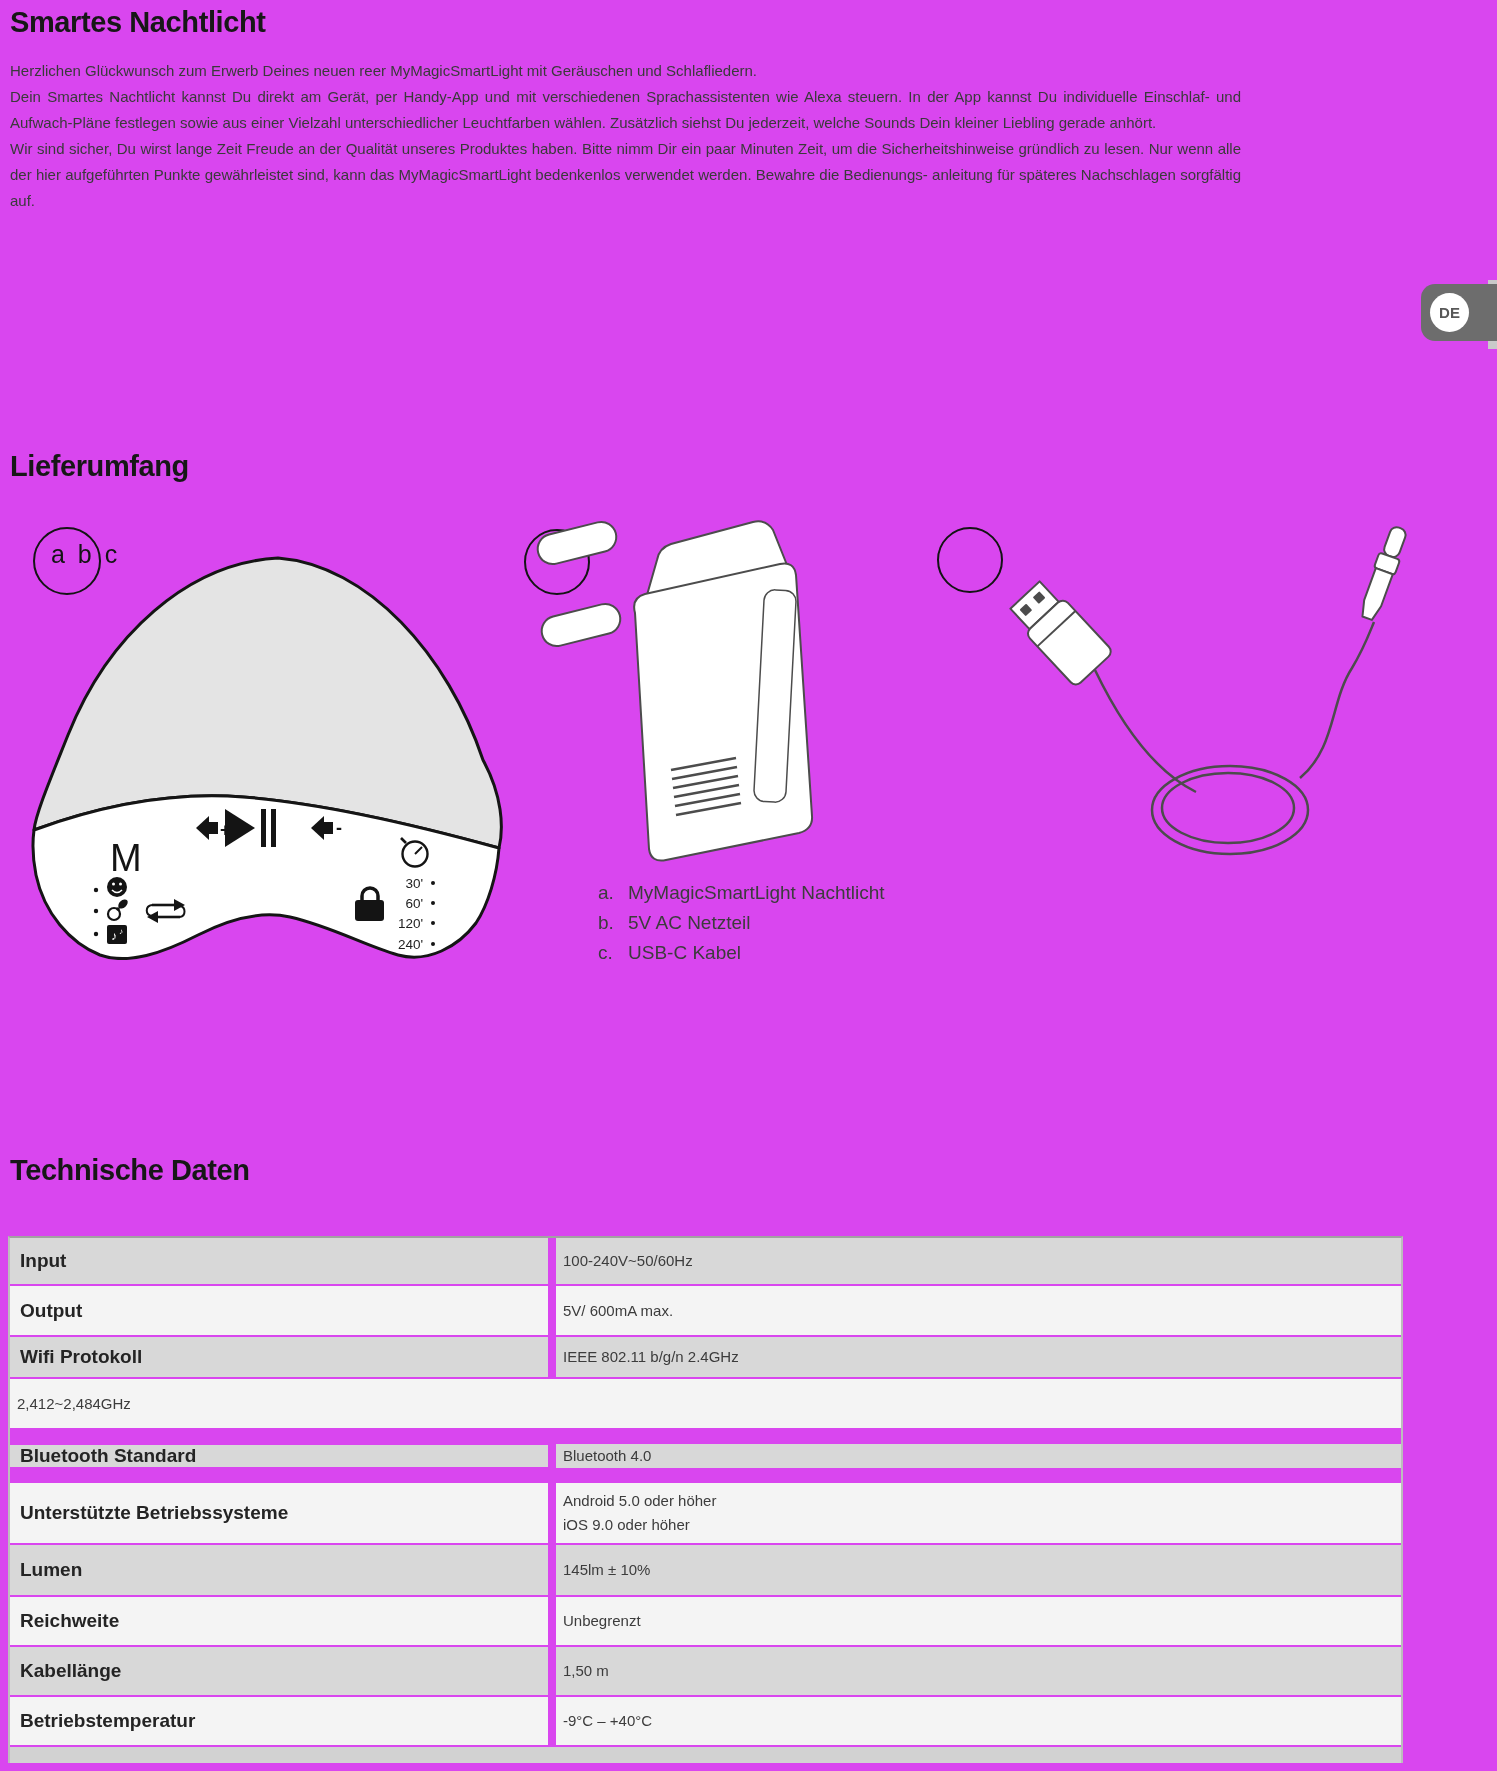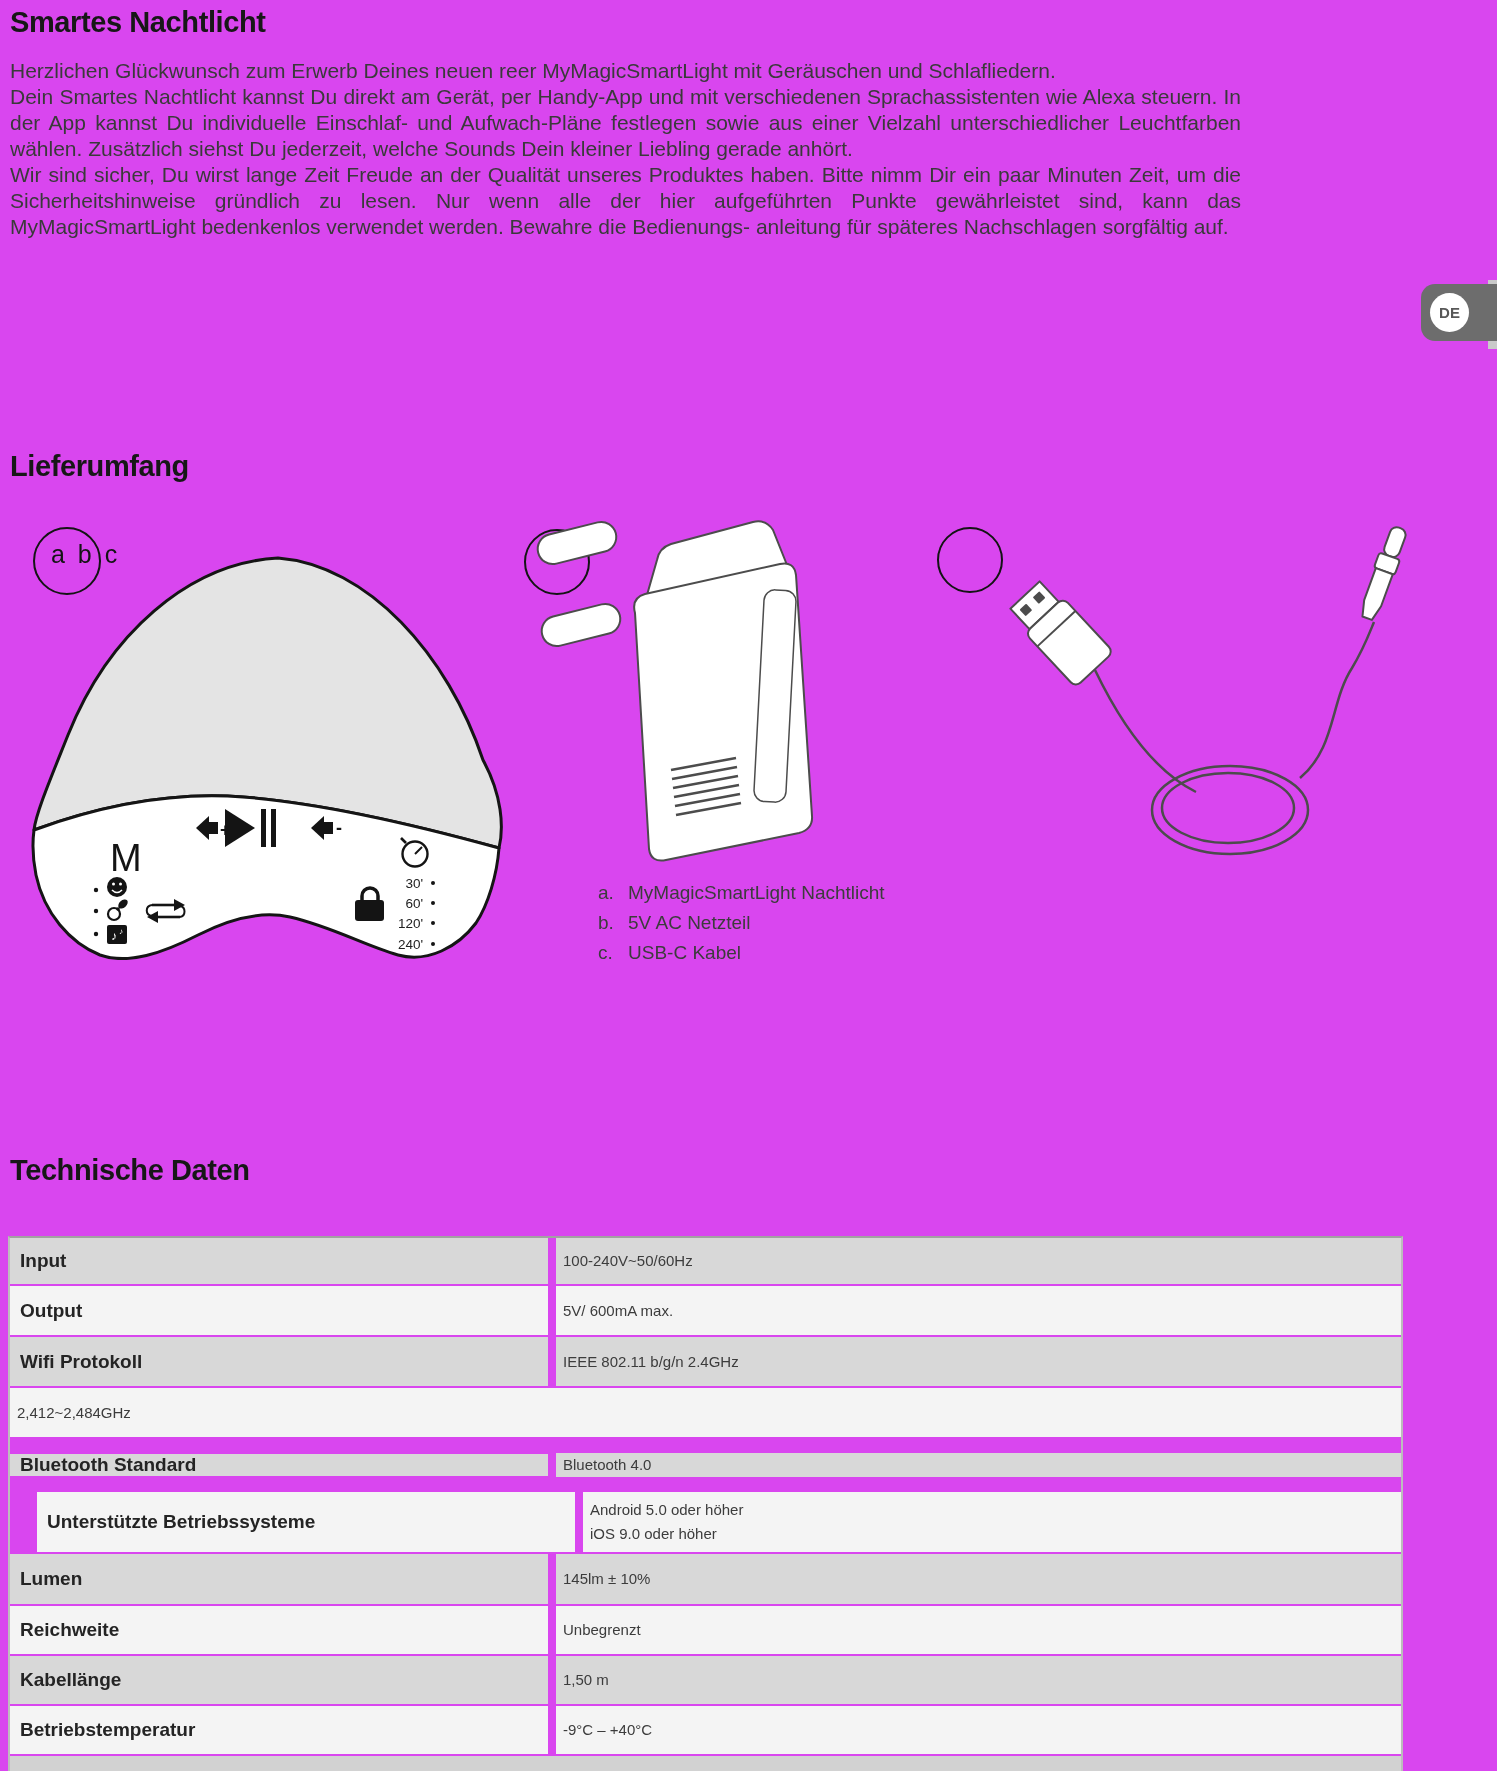--- a/index.html
+++ b/index.html
@@ -1,20 +1,20 @@
 <!DOCTYPE html>
 <html><head>
 <meta charset="utf-8">
 <style>
   html,body{margin:0;padding:0;background:#ffffff;}
   #stage{position:relative;width:1497px;height:1771px;background:#d946ef;overflow:hidden;
          font-family:"Liberation Sans",sans-serif;color:#383838;}
   .h1{position:absolute;left:10px;font-size:29px;font-weight:bold;color:#171717;letter-spacing:-0.4px;}
   
-  #intro{position:absolute;left:10px;top:58px;width:1231px;font-size:21px;line-height:26px;
+  #intro{position:absolute;left:10px;top:58px;width:1231px;font-size:15px;line-height:26px;
          text-align:justify;color:#3a3a3a;}
   #intro p{margin:0;}
   
   #de-badge{position:absolute;right:0;top:284px;width:76px;height:57px;background:#6d6d6d;
             border-radius:14px 0 0 14px;}
   #de-badge .circ{position:absolute;left:9px;top:9px;width:39px;height:39px;border-radius:50%;
             background:#ffffff;display:flex;align-items:center;justify-content:center;
             font-size:15px;font-weight:bold;color:#585858;}
   .nub{position:absolute;right:0;width:9px;height:10px;background:#c9c9c9;}
   
@@ -208,38 +208,38 @@
       <div class="val">
           <span>100-240V~50/60Hz</span>
         </div>
     </div>
     <div class="trow bg-w" style="height:49px;">
       <div class="lbl">Output</div>
       <div class="val">
           <span>5V/ 600mA max.</span>
         </div>
     </div>
-    <div class="trow bg-g" style="height:49px;">
+    <div class="trow bg-g" style="height:40px;">
       <div class="lbl">Wifi Protokoll</div>
       <div class="val">
           <span>IEEE 802.11 b/g/n 2.4GHz</span>
         </div>
     </div>
     <div class="trow bg-w" style="height:49px;">
       <div class="val">
           <span>2,412~2,484GHz</span>
         </div>
     </div>
     <div class="trow bg-g" style="height:51px;align-items:center;">
       <div class="lbl">Bluetooth Standard</div>
       <div class="val">
           <span>Bluetooth 4.0</span>
         </div>
     </div>
-    <div class="trow bg-w" style="height:60px;padding-left:27px;">
+    <div class="trow bg-w" style="height:60px;">
       <div class="lbl">Unterstützte Betriebssysteme</div>
       <div class="val">
         <span>Android 5.0 oder höher</span>
           <span>iOS 9.0 oder höher</span>
       </div>
     </div>
     <div class="trow bg-g" style="height:50px;">
       <div class="lbl">Lumen</div>
       <div class="val">
           <span>145lm ± 10%</span>

